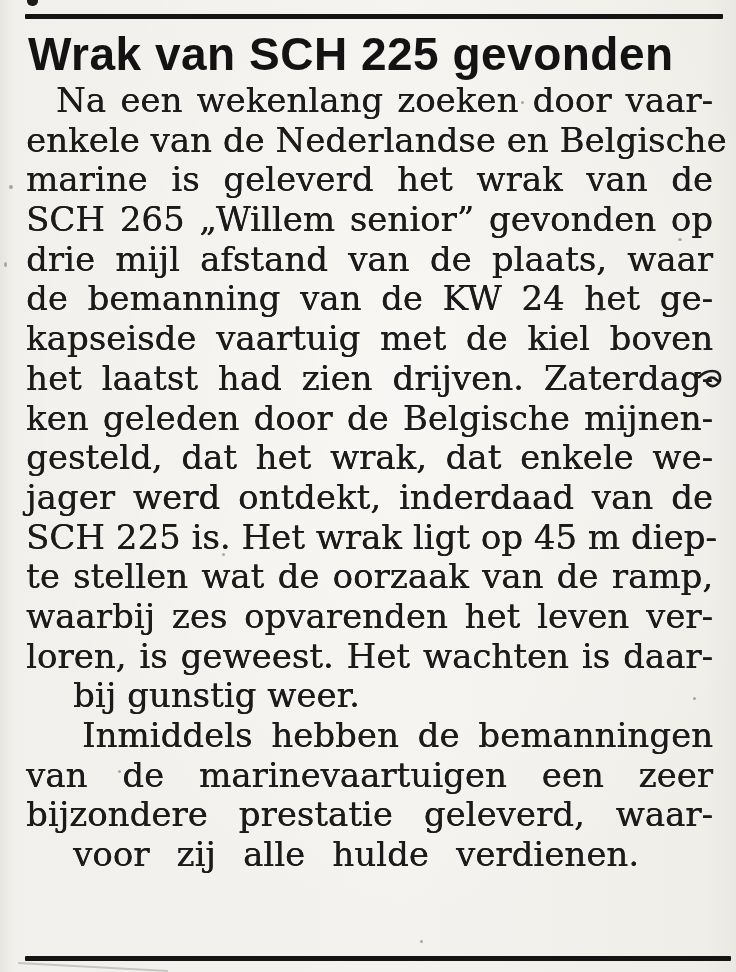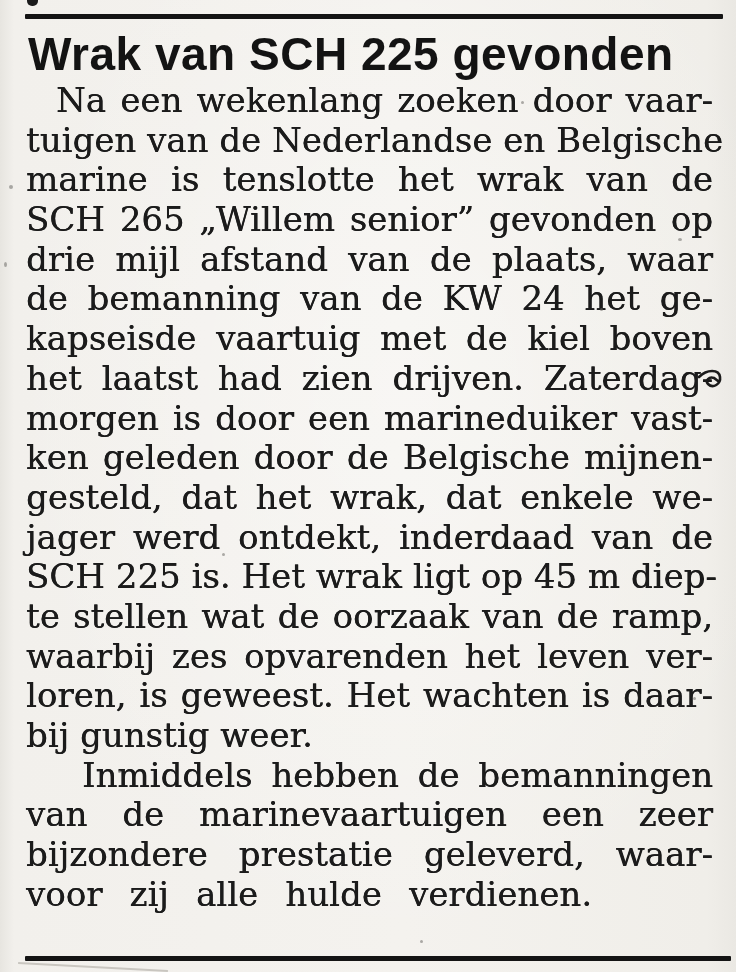--- a/index.html
+++ b/index.html
@@ -45,21 +45,21 @@
     height: 39.7px;
     line-height: 39.7px;
     font-size: 34px;
     white-space: nowrap;
     text-align: justify;
     text-align-last: justify;
     text-shadow: 0.3px 0 0 currentColor;
   }
   .line.indent-sm { padding-left: 30px; }
   .line.indent-lg { padding-left: 56px; }
-  .line.no-just { text-align: left; text-align-last: auto; }
+  .line.no-just { text-align: left; text-align-last: auto; margin-left: 47px; }
   .line.wide-words { word-spacing: 0.48em; }
   .artifact-curl {
     position: absolute;
     left: 697px; top: 365px;
     width: 28px; height: 32px;
   }
   .blob-top {
     position: absolute;
     left: 27px; top: 0px;
     width: 11px; height: 6px;
@@ -83,28 +83,27 @@
 </head>
 <body>
 
 <div class="blob-top"></div>
 <div class="rule rule-top"></div>
 
 <h1 class="headline">Wrak van SCH 225 gevonden</h1>
 
 <div class="body-text">
   <div class="line indent-sm">Na een wekenlang zoeken door vaar-</div>
-  <div class="line">tuigen van de Nederlandse en Belgische</div>
-  <div class="line">marine is tenslotte het wrak van de</div>
+  <div class="line">enkele van de Nederlandse en Belgische</div>
+  <div class="line">marine is geleverd het wrak van de</div>
   <div class="line">SCH 265 „Willem senior” gevonden op</div>
   <div class="line">drie mijl afstand van de plaats, waar</div>
   <div class="line">de bemanning van de KW 24 het ge-</div>
   <div class="line">kapseisde vaartuig met de kiel boven</div>
   <div class="line">het laatst had zien drijven. Zaterdag-</div>
-  <div class="line">morgen is door een marineduiker vast-</div>
   <div class="line">ken geleden door de Belgische mijnen-</div>
   <div class="line">gesteld, dat het wrak, dat enkele we-</div>
   <div class="line">jager werd ontdekt, inderdaad van de</div>
   <div class="line">SCH 225 is. Het wrak ligt op 45 m diep-</div>
   <div class="line">te stellen wat de oorzaak van de ramp,</div>
   <div class="line">waarbij zes opvarenden het leven ver-</div>
   <div class="line">loren, is geweest. Het wachten is daar-</div>
   <div class="line no-just">bij gunstig weer.</div>
   <div class="line indent-lg">Inmiddels hebben de bemanningen</div>
   <div class="line">van de marinevaartuigen een zeer</div>

